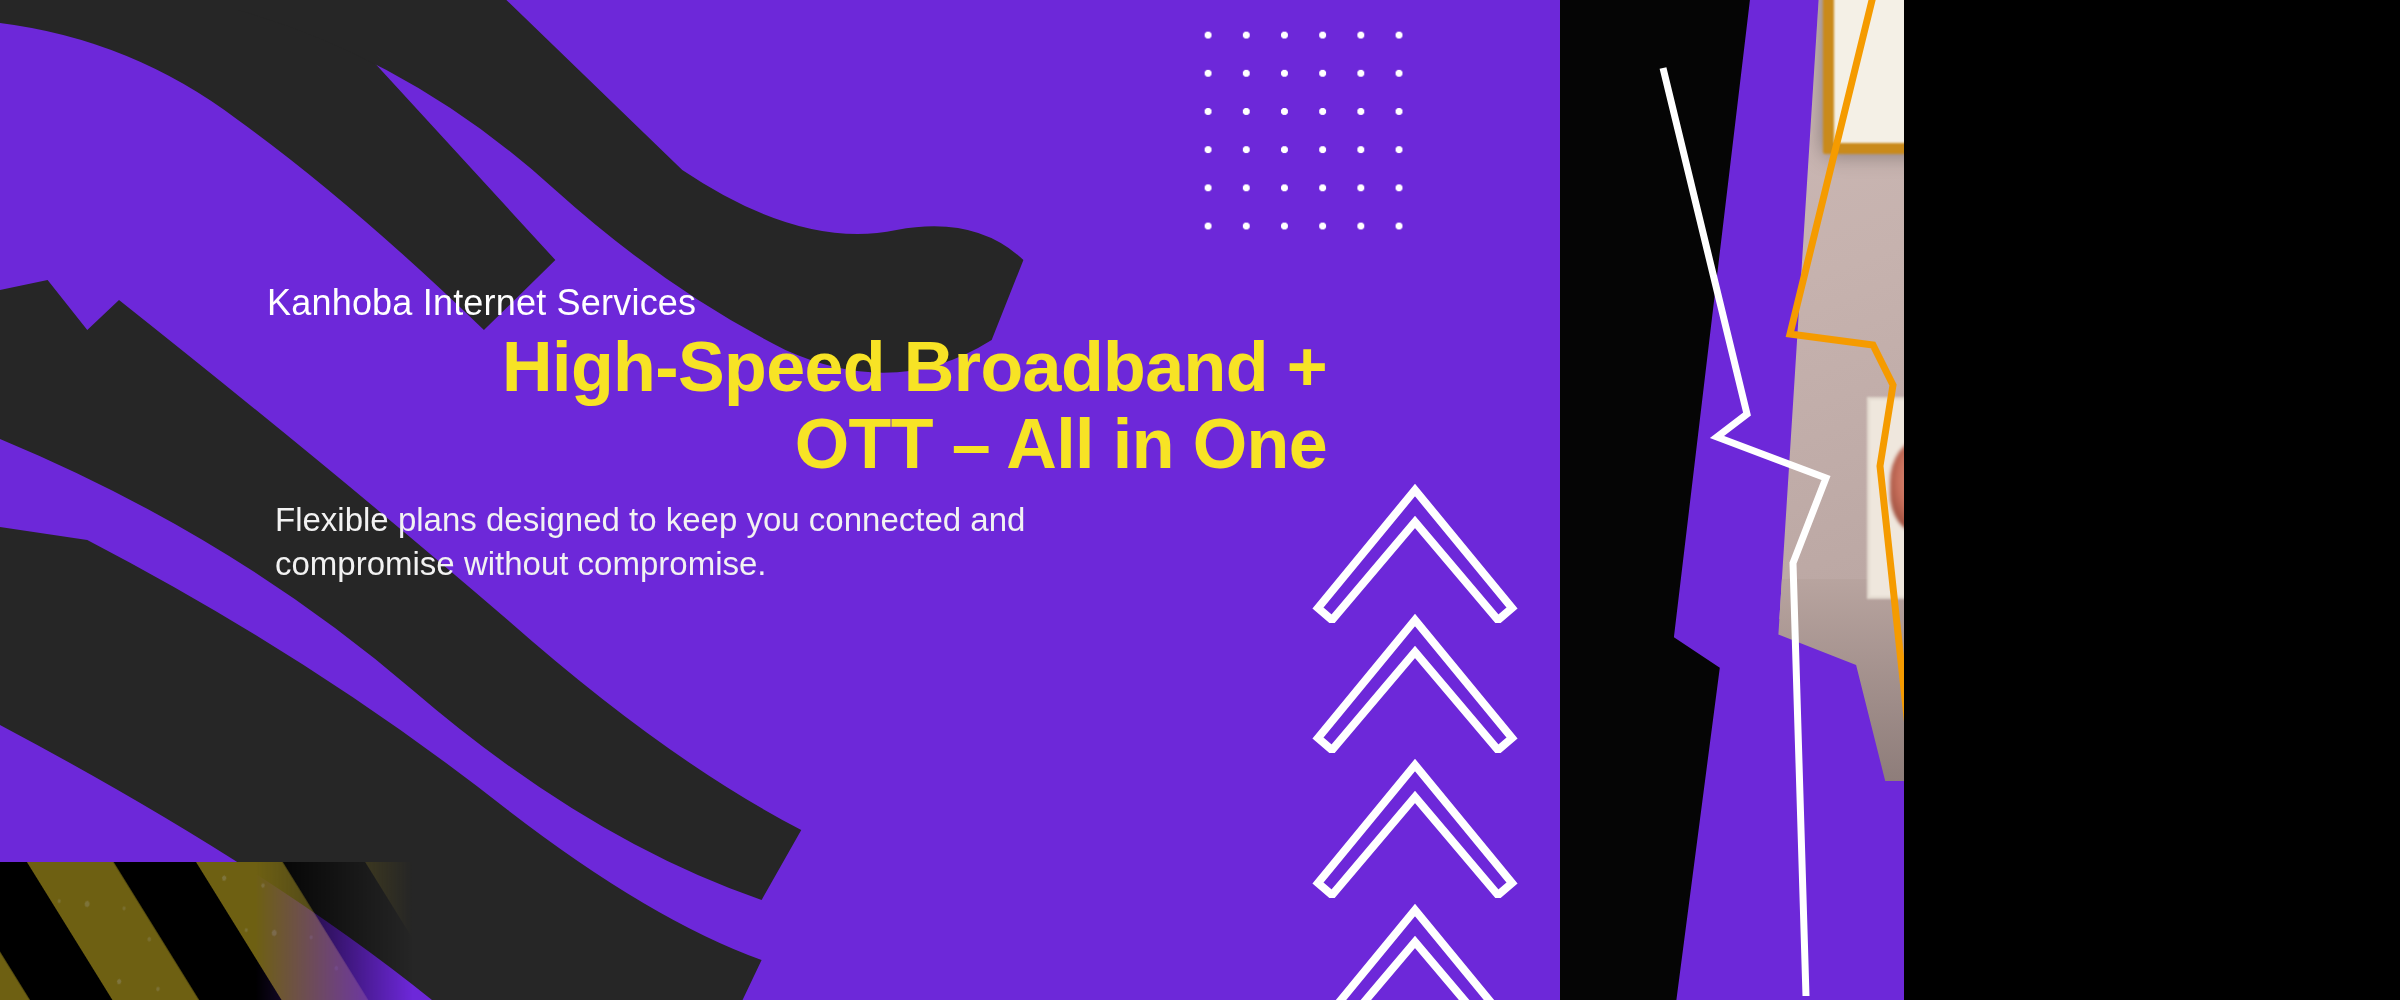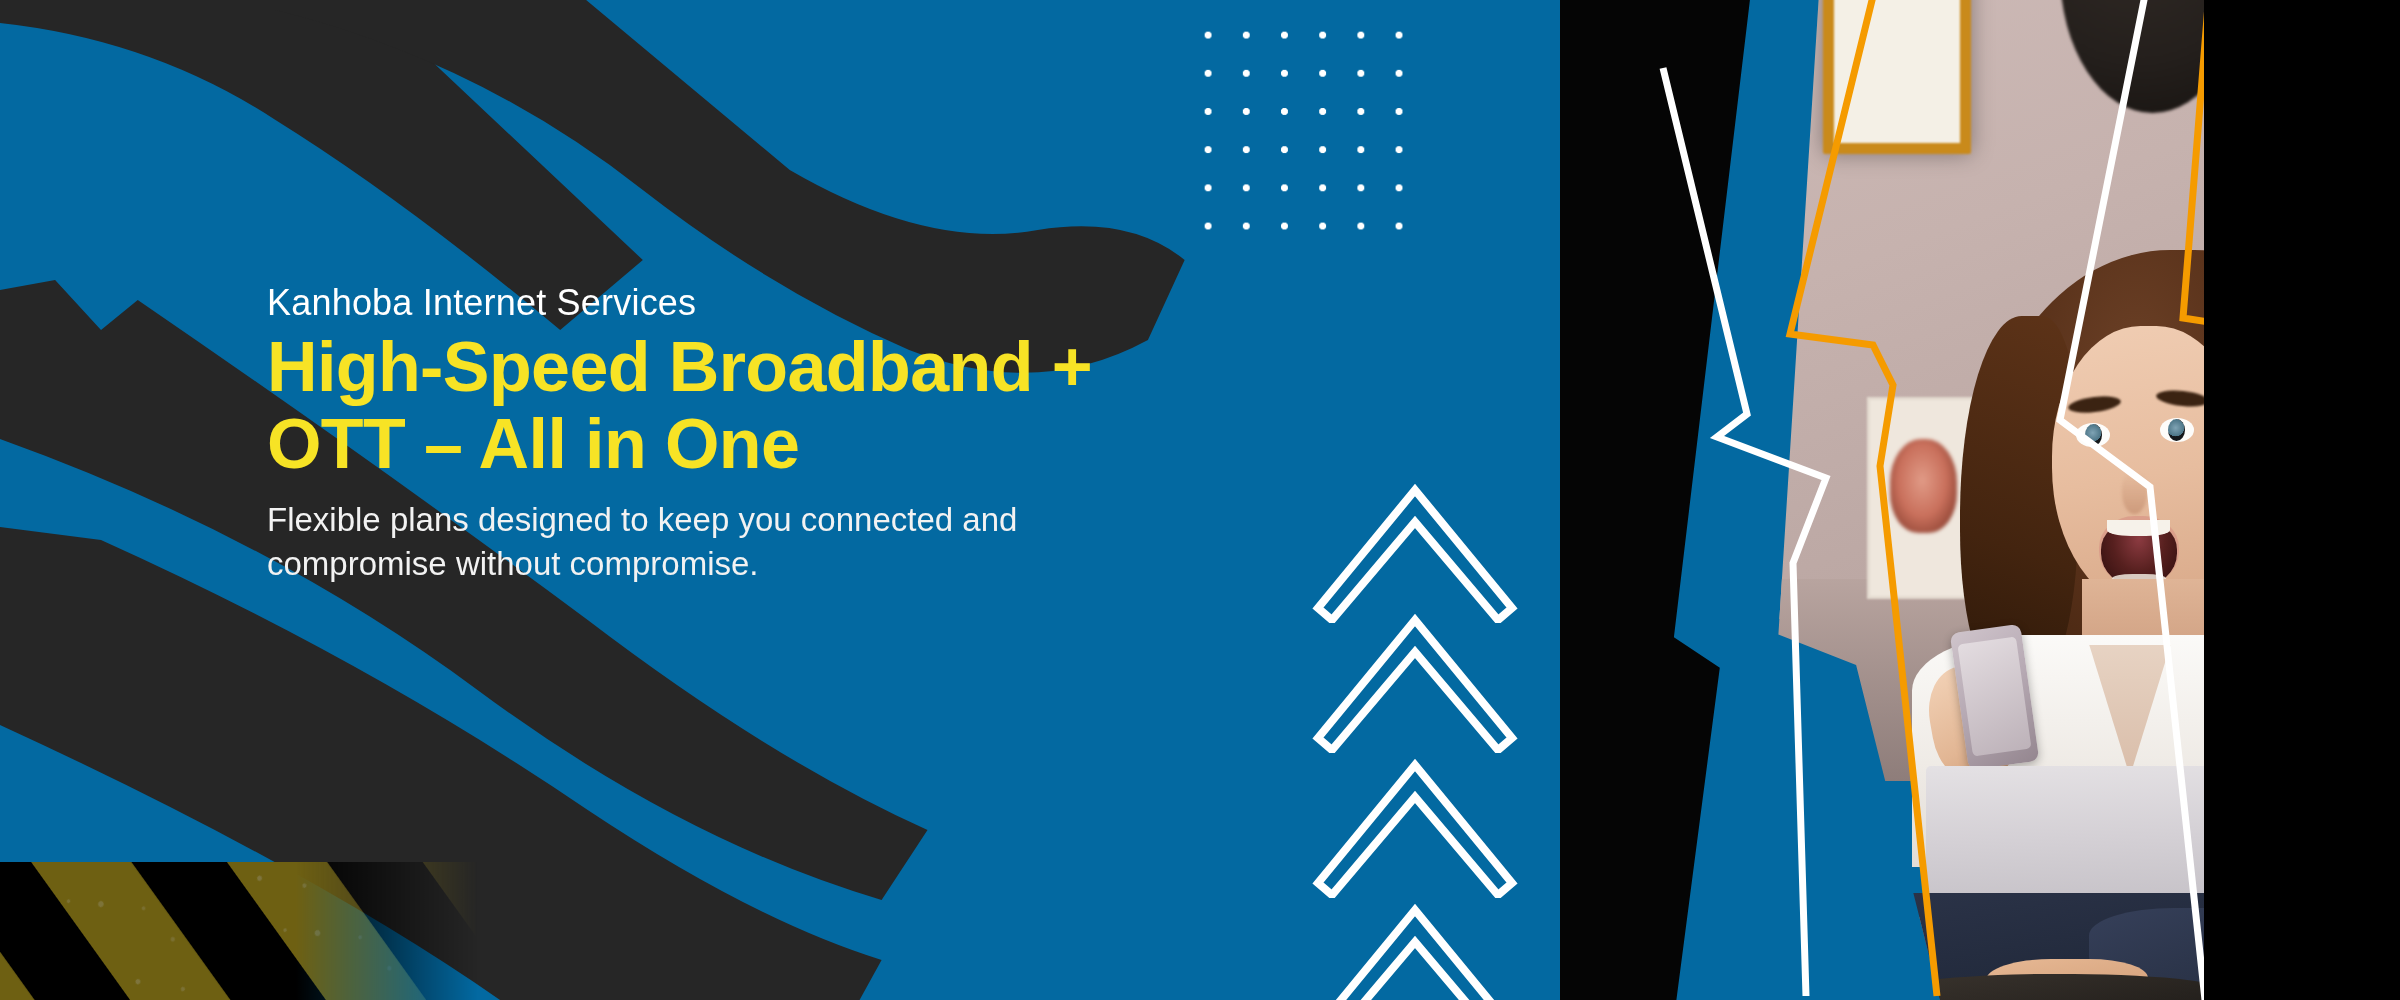--- a/index.html
+++ b/index.html
@@ -1,22 +1,22 @@
 <!DOCTYPE html>
 <html><head>
 <meta charset="utf-8">
 <title>Kanhoba Internet Services Banner</title>
 <style>
   html,body{margin:0;padding:0;background:#000;}
   *{box-sizing:border-box;}
   #banner{
     position:relative;
-    width:2204px;height:1000px;
+    width:1904px;height:1000px;
     overflow:hidden;
-    background:#0369a1;
+    background:#6d28d9;
     font-family:"Liberation Sans", sans-serif;
   }
 
   
   .layer{position:absolute;top:0;left:0;width:100%;height:100%;pointer-events:none;}
 
   
   #claw-marks{z-index:1;}
   
   #hazard-stripes{z-index:1;}
@@ -48,27 +48,27 @@
     white-space:nowrap;
   }
   #headline{
     color:#F7E325;
     font-size:70px;
     font-weight:700;
     line-height:1.09;
     letter-spacing:-.6px;
     margin:0 0 16px 0;
   }
-  #headline .hl-line{display:block;}
+  #headline .hl-line{display:block;text-align:right;}
   #subcopy{
     color:#f2f2f2;
     font-size:33px;
     font-weight:400;
     line-height:1.33;
-    margin:0;
+    margin:8px;
     max-width:1010px;
   }
   #subcopy .sc-line{display:block;}
 
   
   #photo-panel{
     position:absolute;z-index:2;
     left:1660px;top:0;width:740px;height:1000px;
     overflow:hidden;
   }

